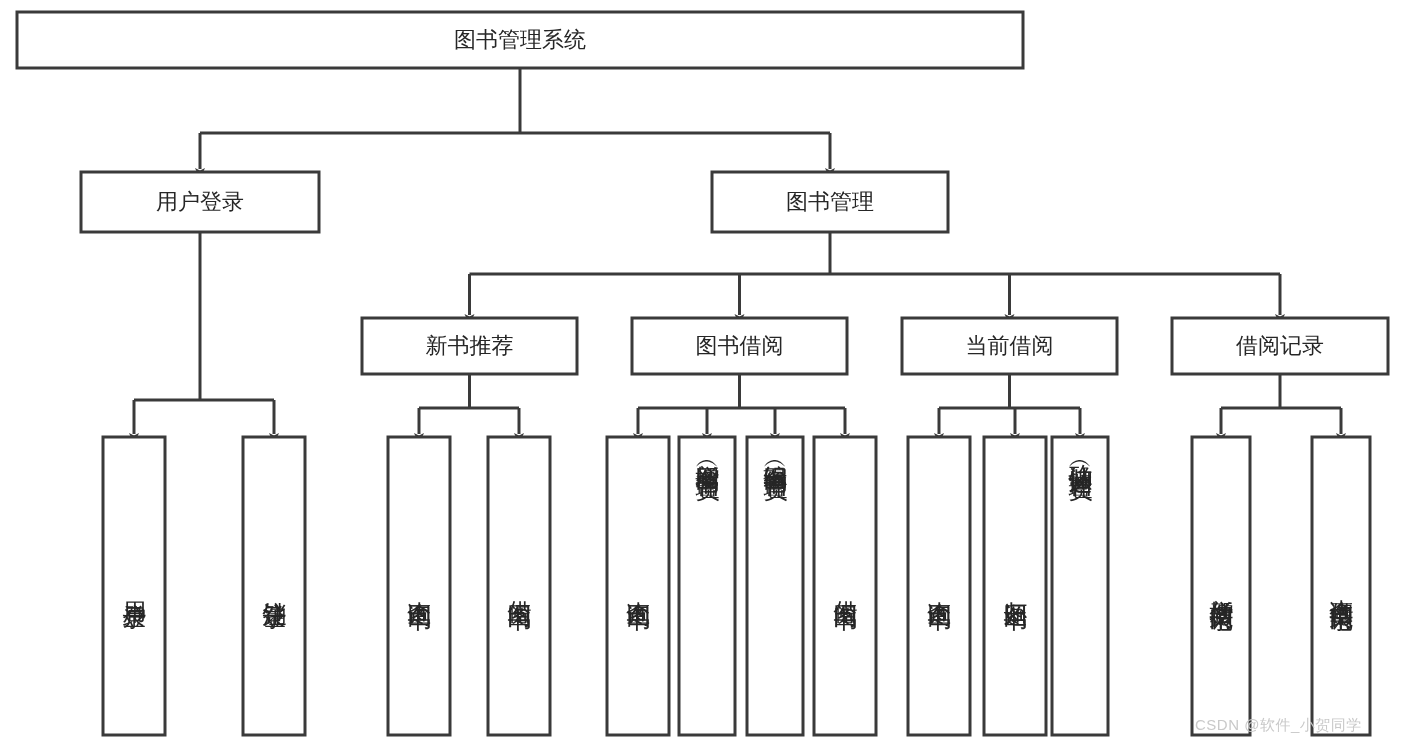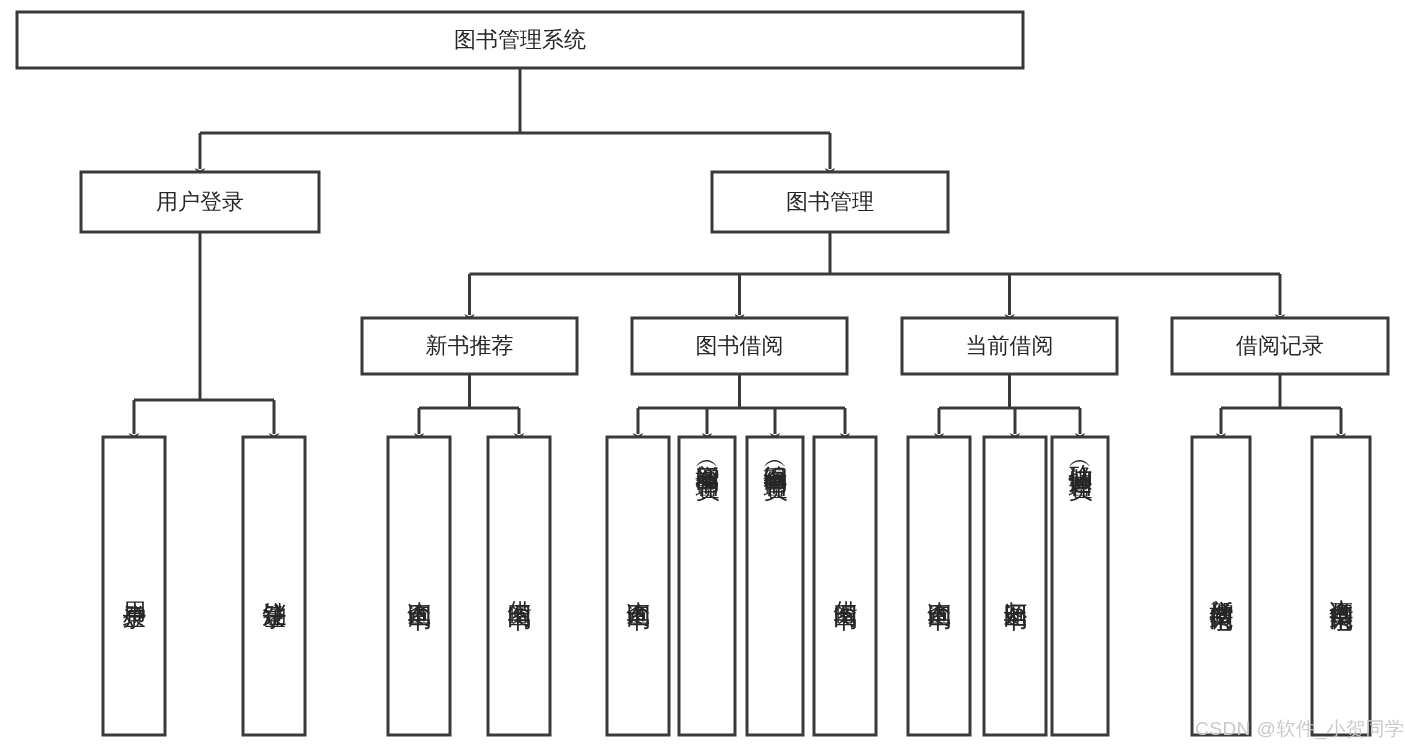--- a/index.html
+++ b/index.html
@@ -66,21 +66,21 @@
     font-size: 24px;
     line-height: 1.12;
     color: #262626;
     letter-spacing: 2px;
     white-space: nowrap;
   }
   .watermark {
     position: absolute;
     color: #c9c9c9;
     font-family: "Liberation Sans", "DejaVu Sans", sans-serif;
-    font-size: 19px;
+    font-size: 15px;
     white-space: nowrap;
     letter-spacing: 0.5px;
   }
 </style>
 </head>
 <body>
 
 <div id="diagram-root">
 
   <svg id="tree-canvas" viewBox="0 0 1405 747">

